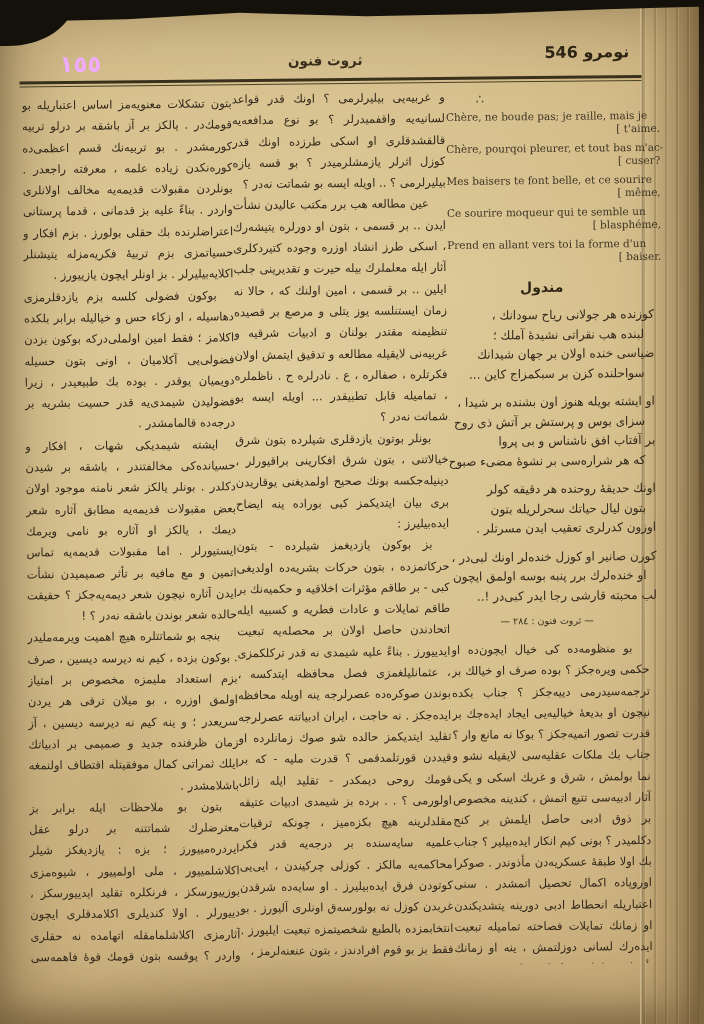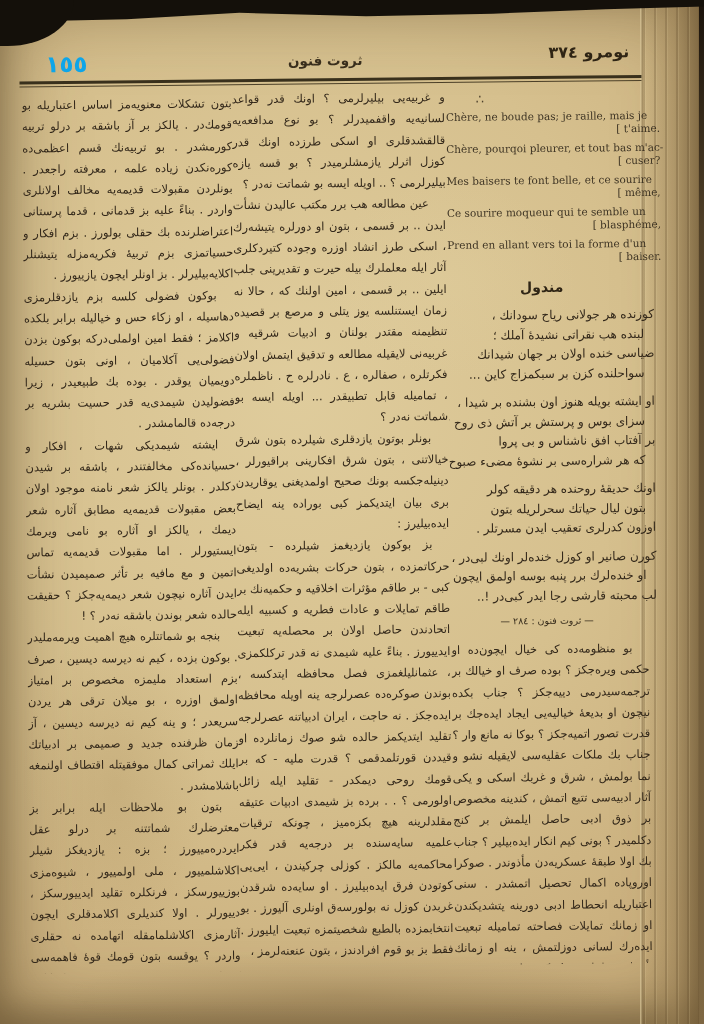--- a/index.html
+++ b/index.html
@@ -25,22 +25,22 @@
         background:repeating-linear-gradient(90deg, rgba(99,78,46,.26) 0px 1.5px, rgba(226,208,160,.16) 1.5px 3px, rgba(0,0,0,0) 3px 11px);}
   .crease{position:absolute;top:0;right:61px;width:3px;height:100%;
         background:linear-gradient(90deg, rgba(228,210,164,.75), rgba(104,83,49,.5));}
 
   .content{position:absolute;inset:0;transform:rotate(-0.6deg);color:#352a19;}
 
   .hdr-issue{position:absolute;top:45px;right:70px;direction:rtl;
         font:700 16px "DejaVu Sans",sans-serif;color:#2e2414;}
   .hdr-title{position:absolute;top:52px;left:0;width:660px;text-align:center;direction:rtl;
         font:600 13.5px "DejaVu Sans",sans-serif;color:#392e1c;letter-spacing:1px;}
-  .hdr-page{position:absolute;top:48px;left:50px;
-        font:700 23px "DejaVu Sans",sans-serif;color:#0ea5e9;letter-spacing:3px;}
+  .hdr-page{position:absolute;top:48px;left:64px;
+        font:700 23px "DejaVu Sans",sans-serif;color:#f0abfc;letter-spacing:3px;}
   .rule-a{position:absolute;top:78px;left:24px;width:622px;height:2.5px;background:#39301c;}
   .rule-b{position:absolute;top:83px;left:24px;width:622px;height:1px;background:#4c4028;}
 
   .col{position:absolute;overflow:hidden;}
   .col-right{left:450px;top:92px;width:218px;height:874px;}
   .col-middle{left:236px;top:88px;width:213px;height:876px;}
   .col-left{left:26px;top:92px;width:210px;height:878px;}
 
   .dots{font:13px "DejaVu Serif",serif;color:#4c3f2b;padding-left:30px;height:20px;line-height:18px;}
   .french{font:10.5px/13px "DejaVu Serif",serif;color:#3d3323;margin-bottom:15px;}
@@ -70,21 +70,21 @@
   <div class="stain s2"></div>
   <div class="stain s3"></div>
   <div class="gutter"></div>
   <div class="crease"></div>
   <div class="edge-right"></div>
   <div class="edge-top"></div>
   <div class="corner-tl"></div>
 
   <div class="content">
 
-    <div class="hdr-issue">نومرو ٣٧٤</div>
+    <div class="hdr-issue">نومرو 546</div>
     <div class="hdr-title">ثروت فنون</div>
     <div class="hdr-page">١٥٥</div>
     <div class="rule-a"></div>
     <div class="rule-b"></div>
 
     <div class="col col-right">
       <div class="dots">∴</div>
 
       <div class="french">
         <div class="fr-main">Chère, ne boude pas; je raille, mais je</div>

